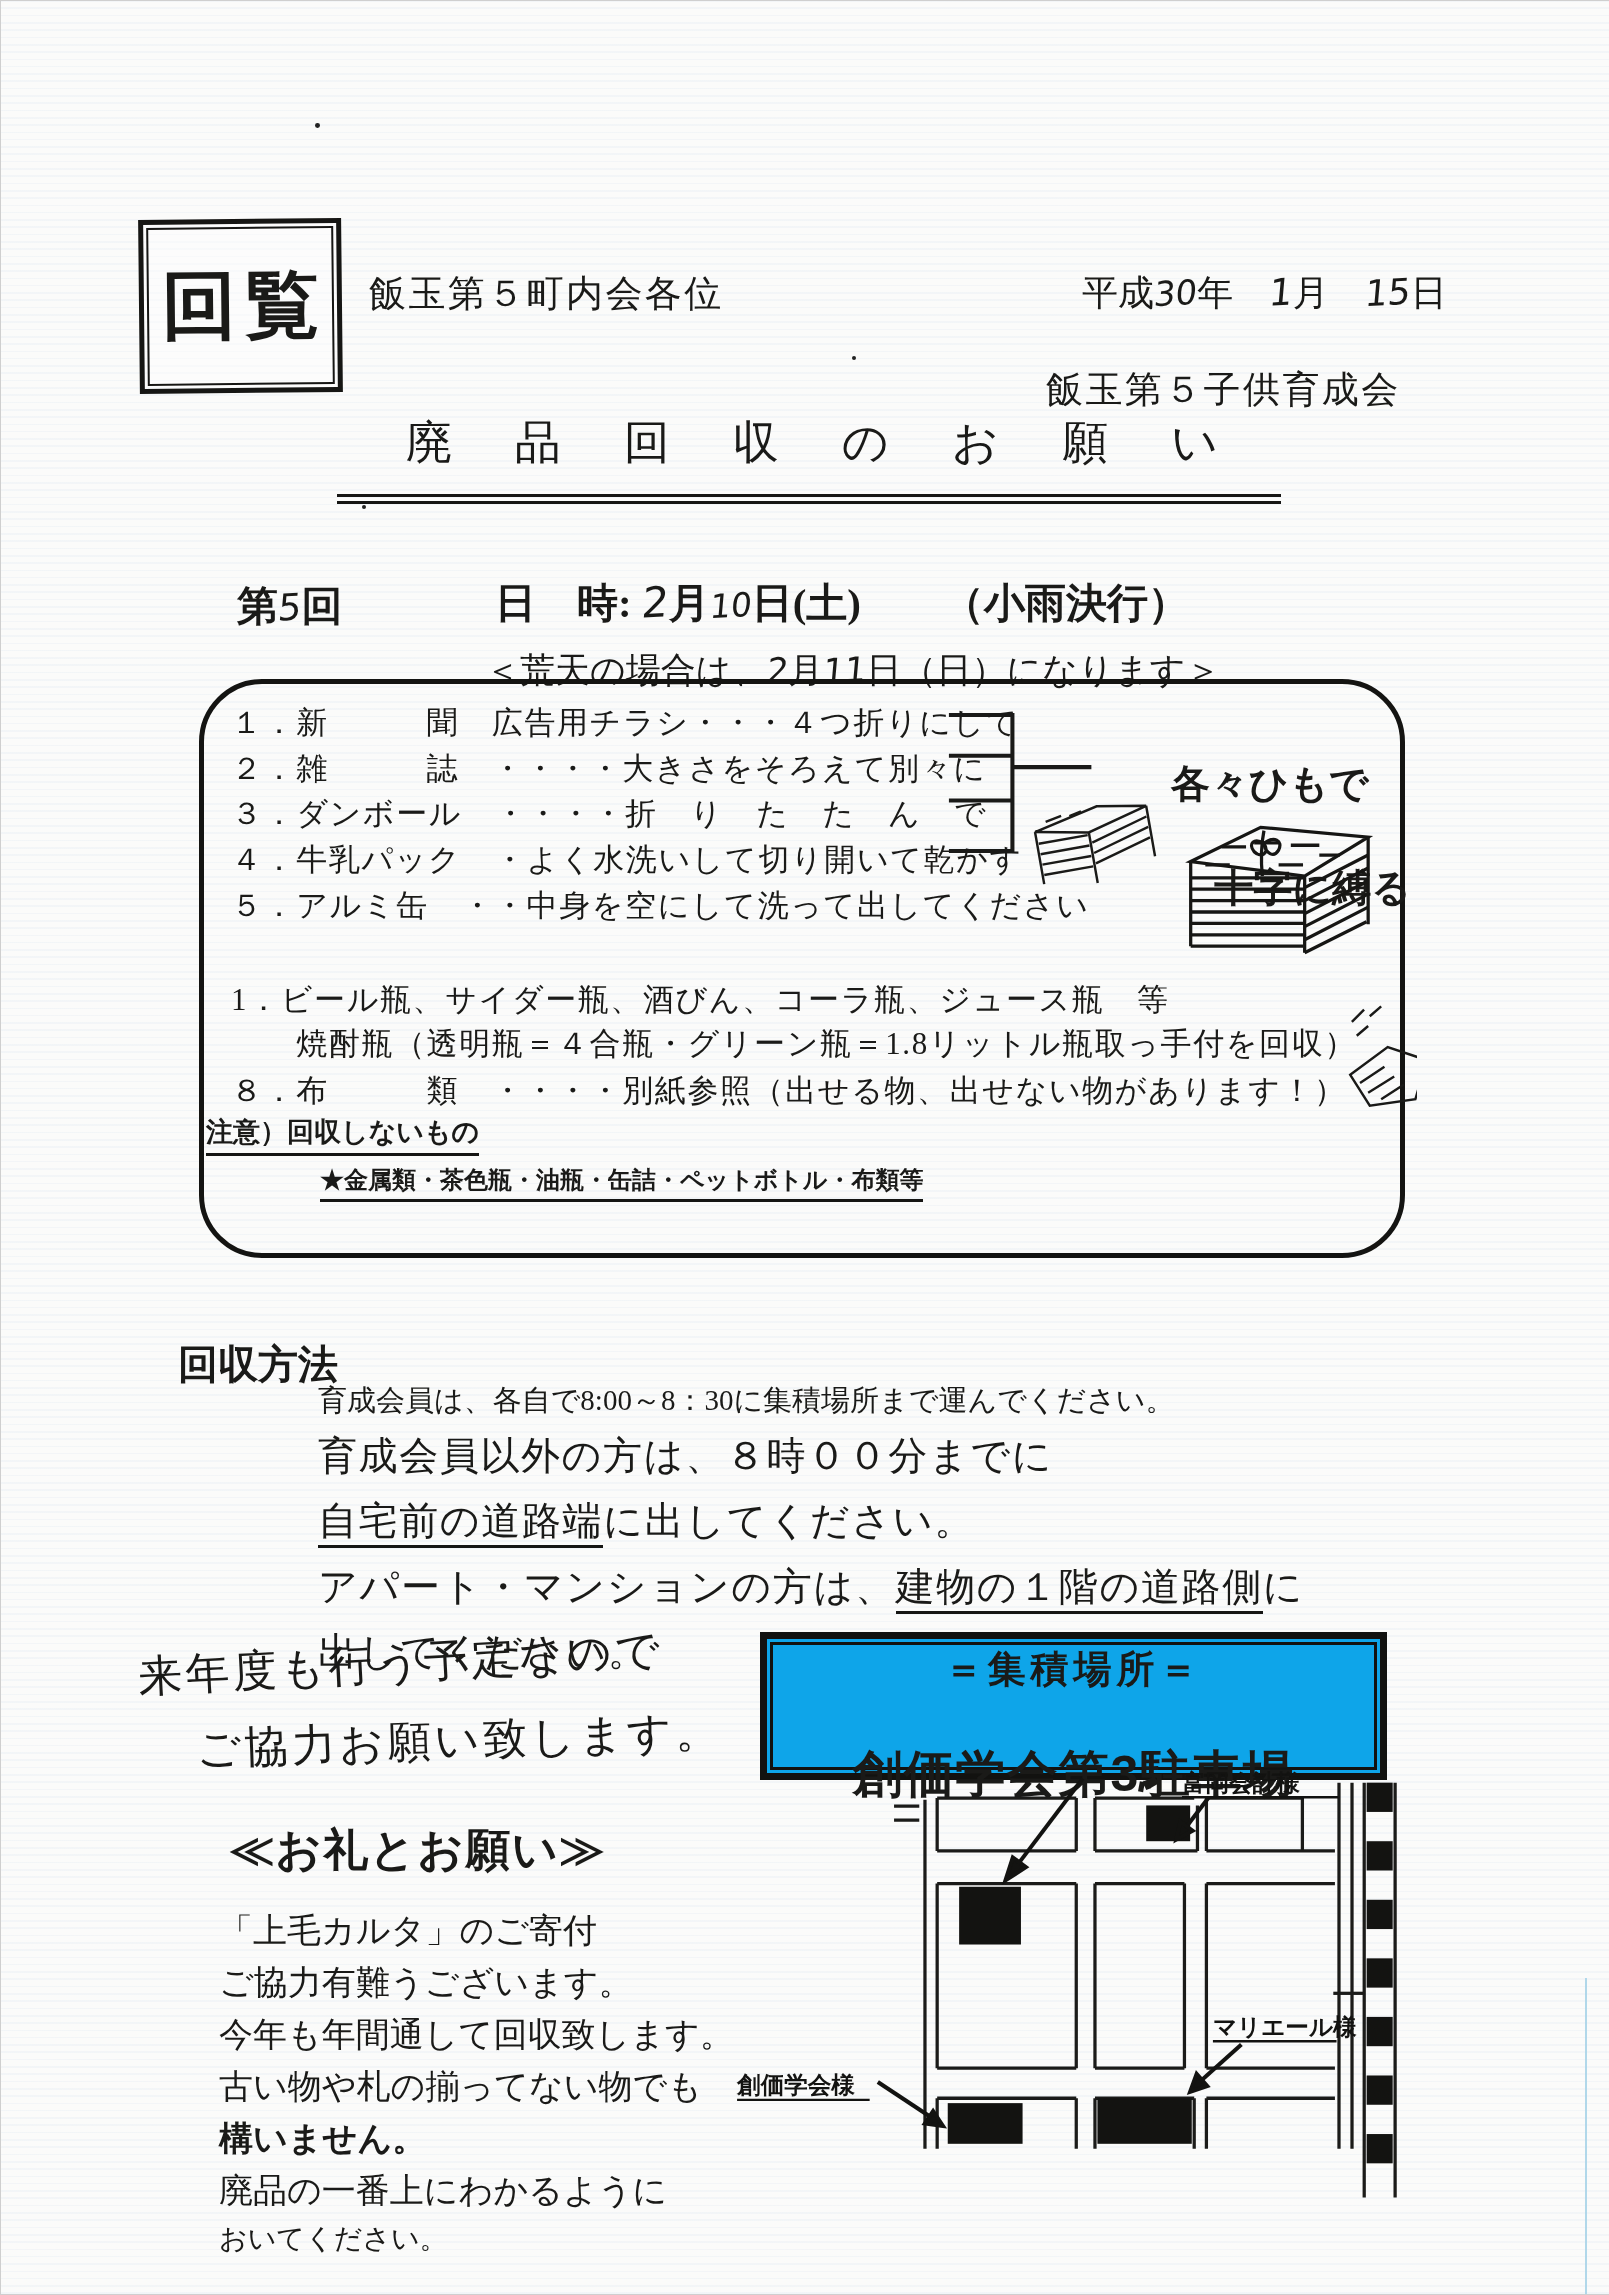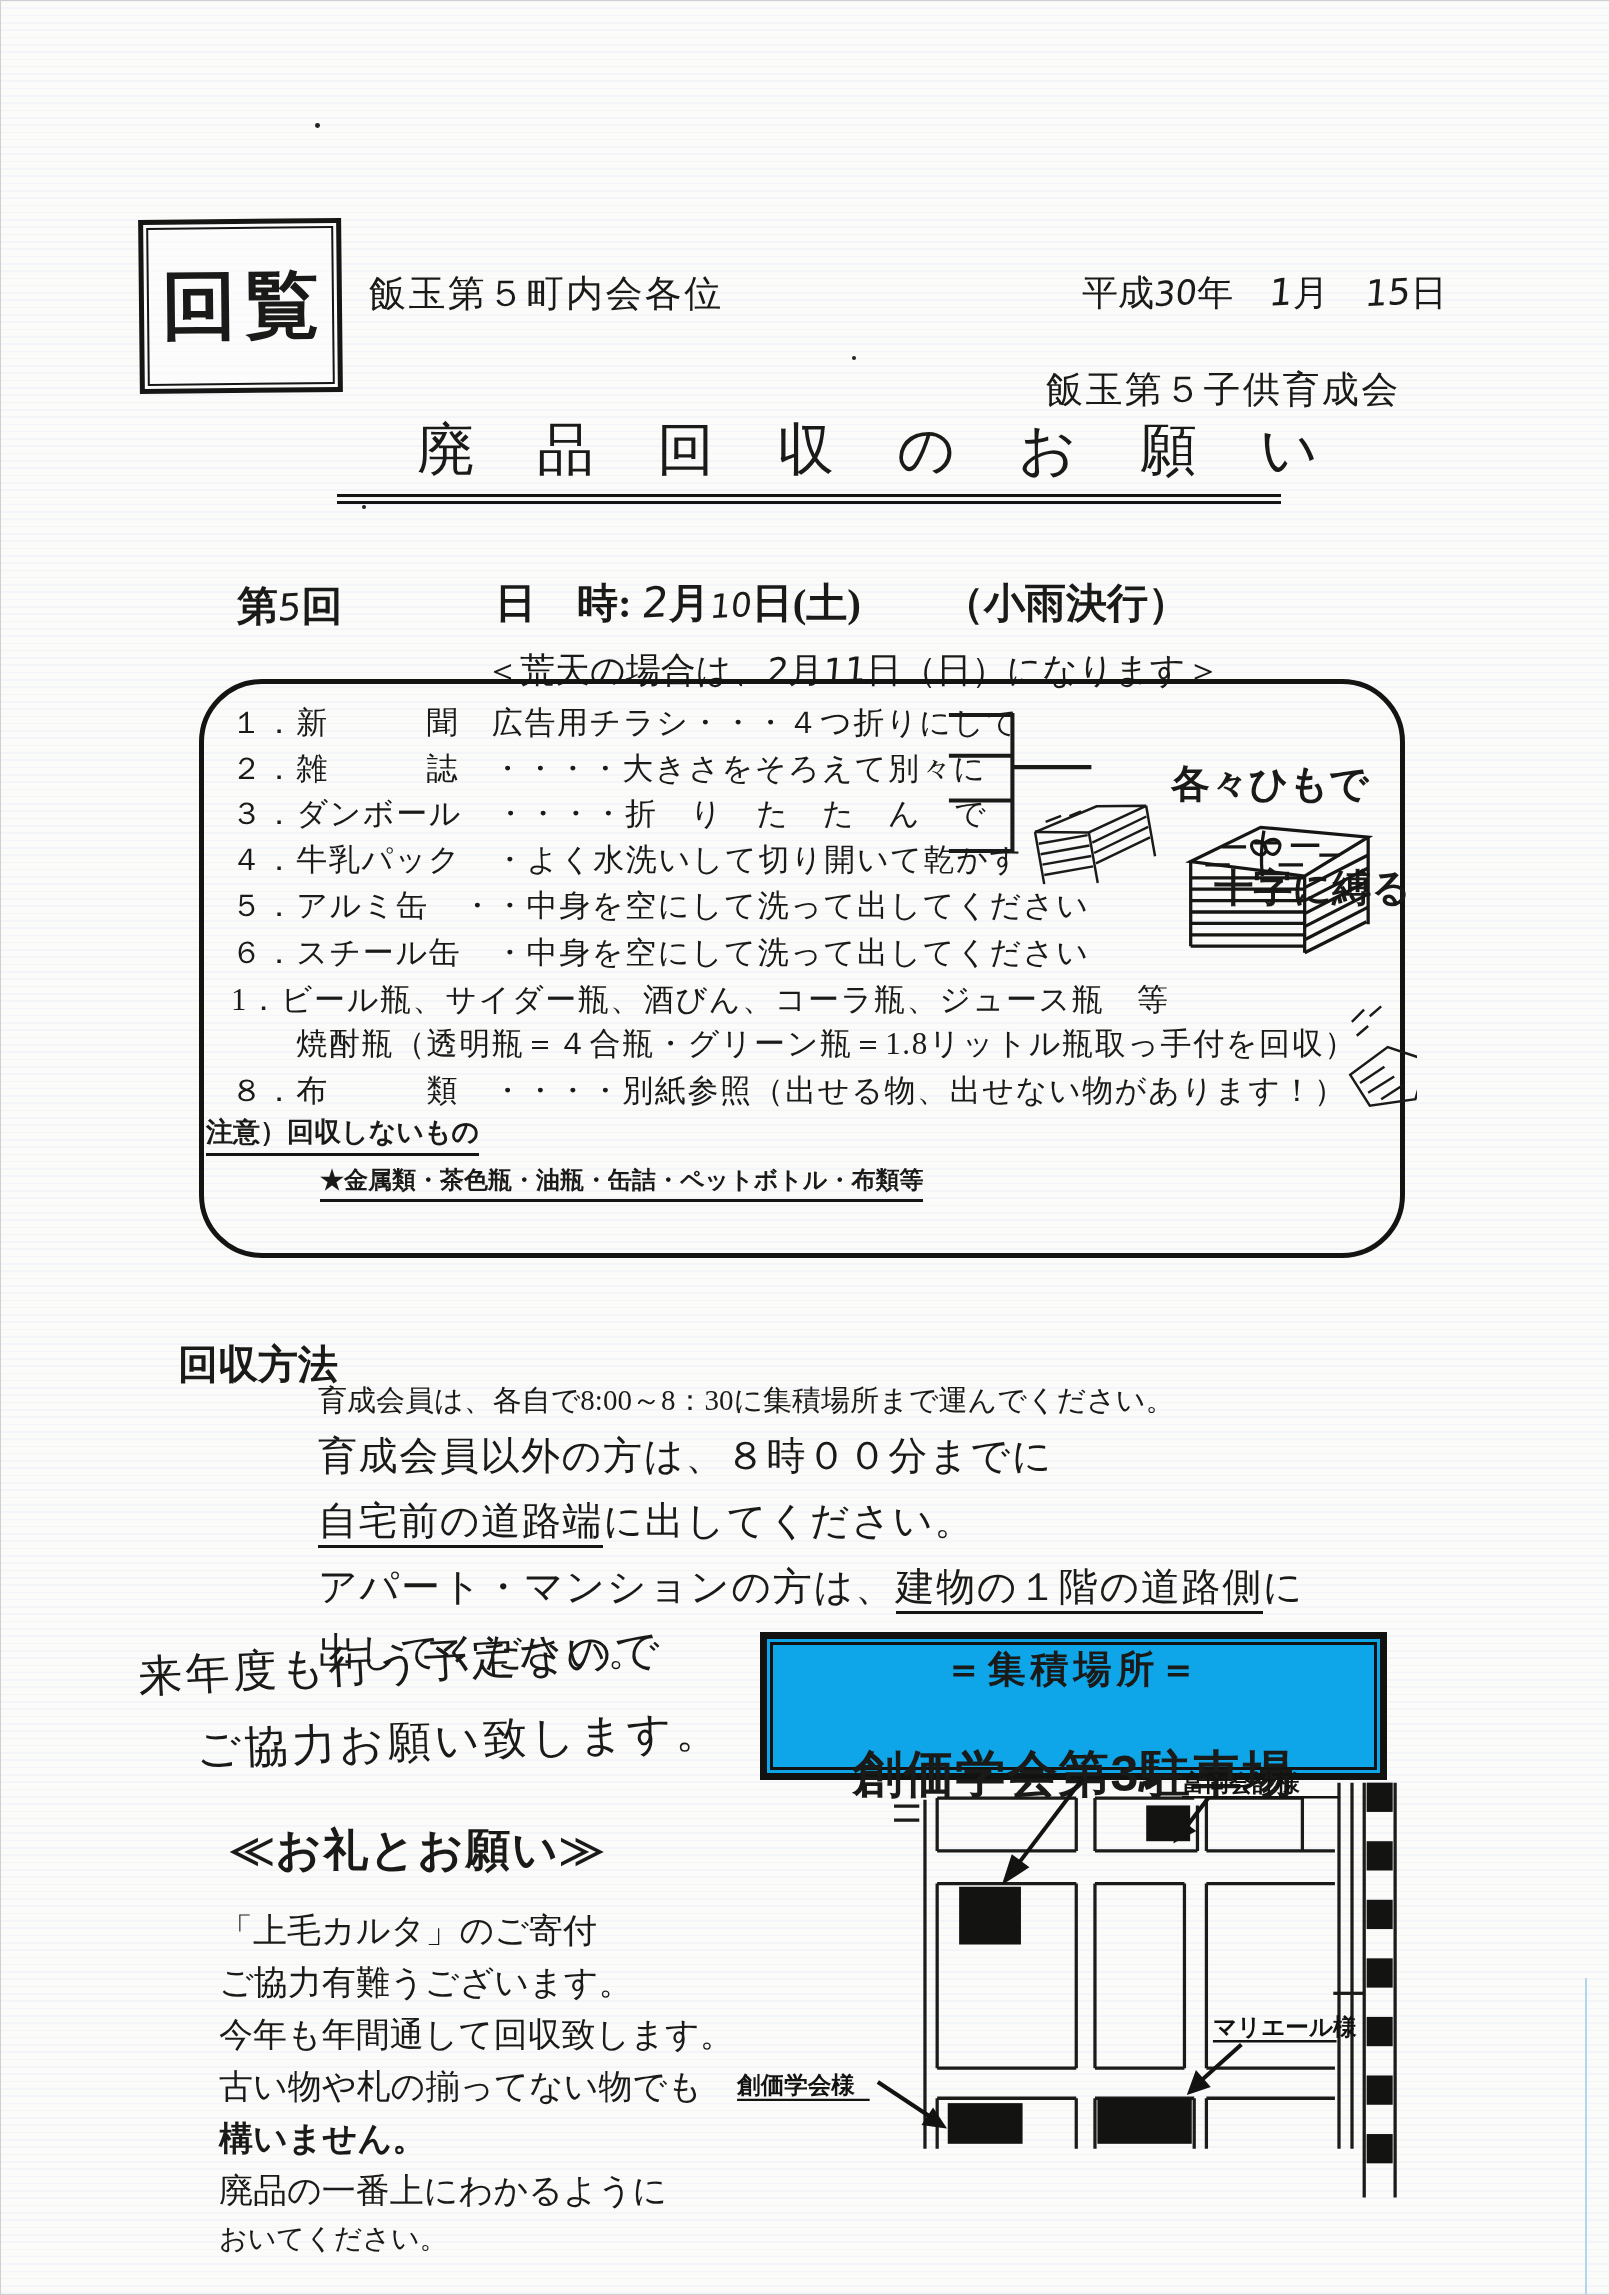--- a/index.html
+++ b/index.html
@@ -32,22 +32,22 @@
     position:absolute;left:138px;top:218px;width:203px;height:174px;
     border:5.7px solid #161614;transform:rotate(-0.6deg);
     box-sizing:border-box;background:rgba(255,255,255,0.4);
   }
   #kairan-inner{
     position:absolute;inset:3.3px;border:2.4px solid #161614;
     display:flex;align-items:center;justify-content:center;
   }
   #kairan-text{font-size:75px;font-weight:700;letter-spacing:8.1px;text-indent:8.1px;}
   
-  #title{left:353px;top:411px;width:940px;text-align:right;
-    font-size:57px;font-weight:500;letter-spacing:63px;text-indent:63px;}
+  #title{left:340px;top:411px;width:940px;text-align:right;
+    font-size:46px;font-weight:500;letter-spacing:63px;text-indent:63px;}
   #title-underline{left:336px;top:493px;width:944px;height:9.8px;
     border-top:3.3px solid #161614;border-bottom:3.3px solid #161614;box-sizing:border-box;}
   
   #items-box{
     position:absolute;left:198px;top:678px;width:1206px;height:579px;
     border:5.7px solid #141412;border-radius:63px;box-sizing:border-box;
   }
   .item-row{font-size:31px;font-weight:500;letter-spacing:1.6px;}
   .u{border-bottom:3.3px solid #161614;padding-bottom:3.3px;}
   
@@ -99,21 +99,20 @@
     <span>＜荒天の場合は、</span><span class="hw" style="font-size:34px;">2</span><span>月</span><span class="hw" style="font-size:34px;">11</span><span>日（日）</span><span>になります＞</span>
   </div>
 
   <div id="items-box"></div>
 
   <div class="abs item-row" style="left:230px;top:701px;">１．新　　　聞　広告用チラシ・・・４つ折りにして</div>
   <div class="abs item-row" style="left:230px;top:747px;">２．雑　　　誌　・・・・大きさをそろえて別々に</div>
   <div class="abs item-row" style="left:230px;top:792px;">３．ダンボール　・・・・折　り　た　た　ん　で</div>
   <div class="abs item-row" style="left:230px;top:838px;">４．牛乳パック　・よく水洗いして切り開いて乾かす</div>
   <div class="abs item-row" style="left:230px;top:884px;">５．アルミ缶　・・中身を空にして洗って出してください</div>
-  <div class="abs item-row" style="left:230px;top:931px;">６．スチール缶　・中身を空にして洗って出してください</div>
   <div class="abs item-row" style="left:230px;top:978px;">1．ビール瓶、サイダー瓶、酒びん、コーラ瓶、ジュース瓶　等</div>
   <div class="abs item-row" style="left:230px;top:1022px;">　　焼酎瓶（透明瓶＝４合瓶・グリーン瓶＝1.8リットル瓶取っ手付を回収）</div>
   <div class="abs item-row" style="left:230px;top:1069px;">８．布　　　類　・・・・別紙参照（出せる物、出せない物があります！）</div>
 
   <div class="abs u" style="left:205px;top:1113px;font-size:27px;font-weight:600;">注意）回収しないもの</div>
   <div class="abs u" style="left:319px;top:1163px;font-size:24px;font-weight:700;">★金属類・茶色瓶・油瓶・缶詰・ペットボトル・布類等</div>
 
   <div class="abs sans" style="left:1170px;top:717px;font-size:39px;font-weight:700;line-height:52px;"><span>各々ひもで</span><br>
     <span>十字に縛る</span></div>
 

